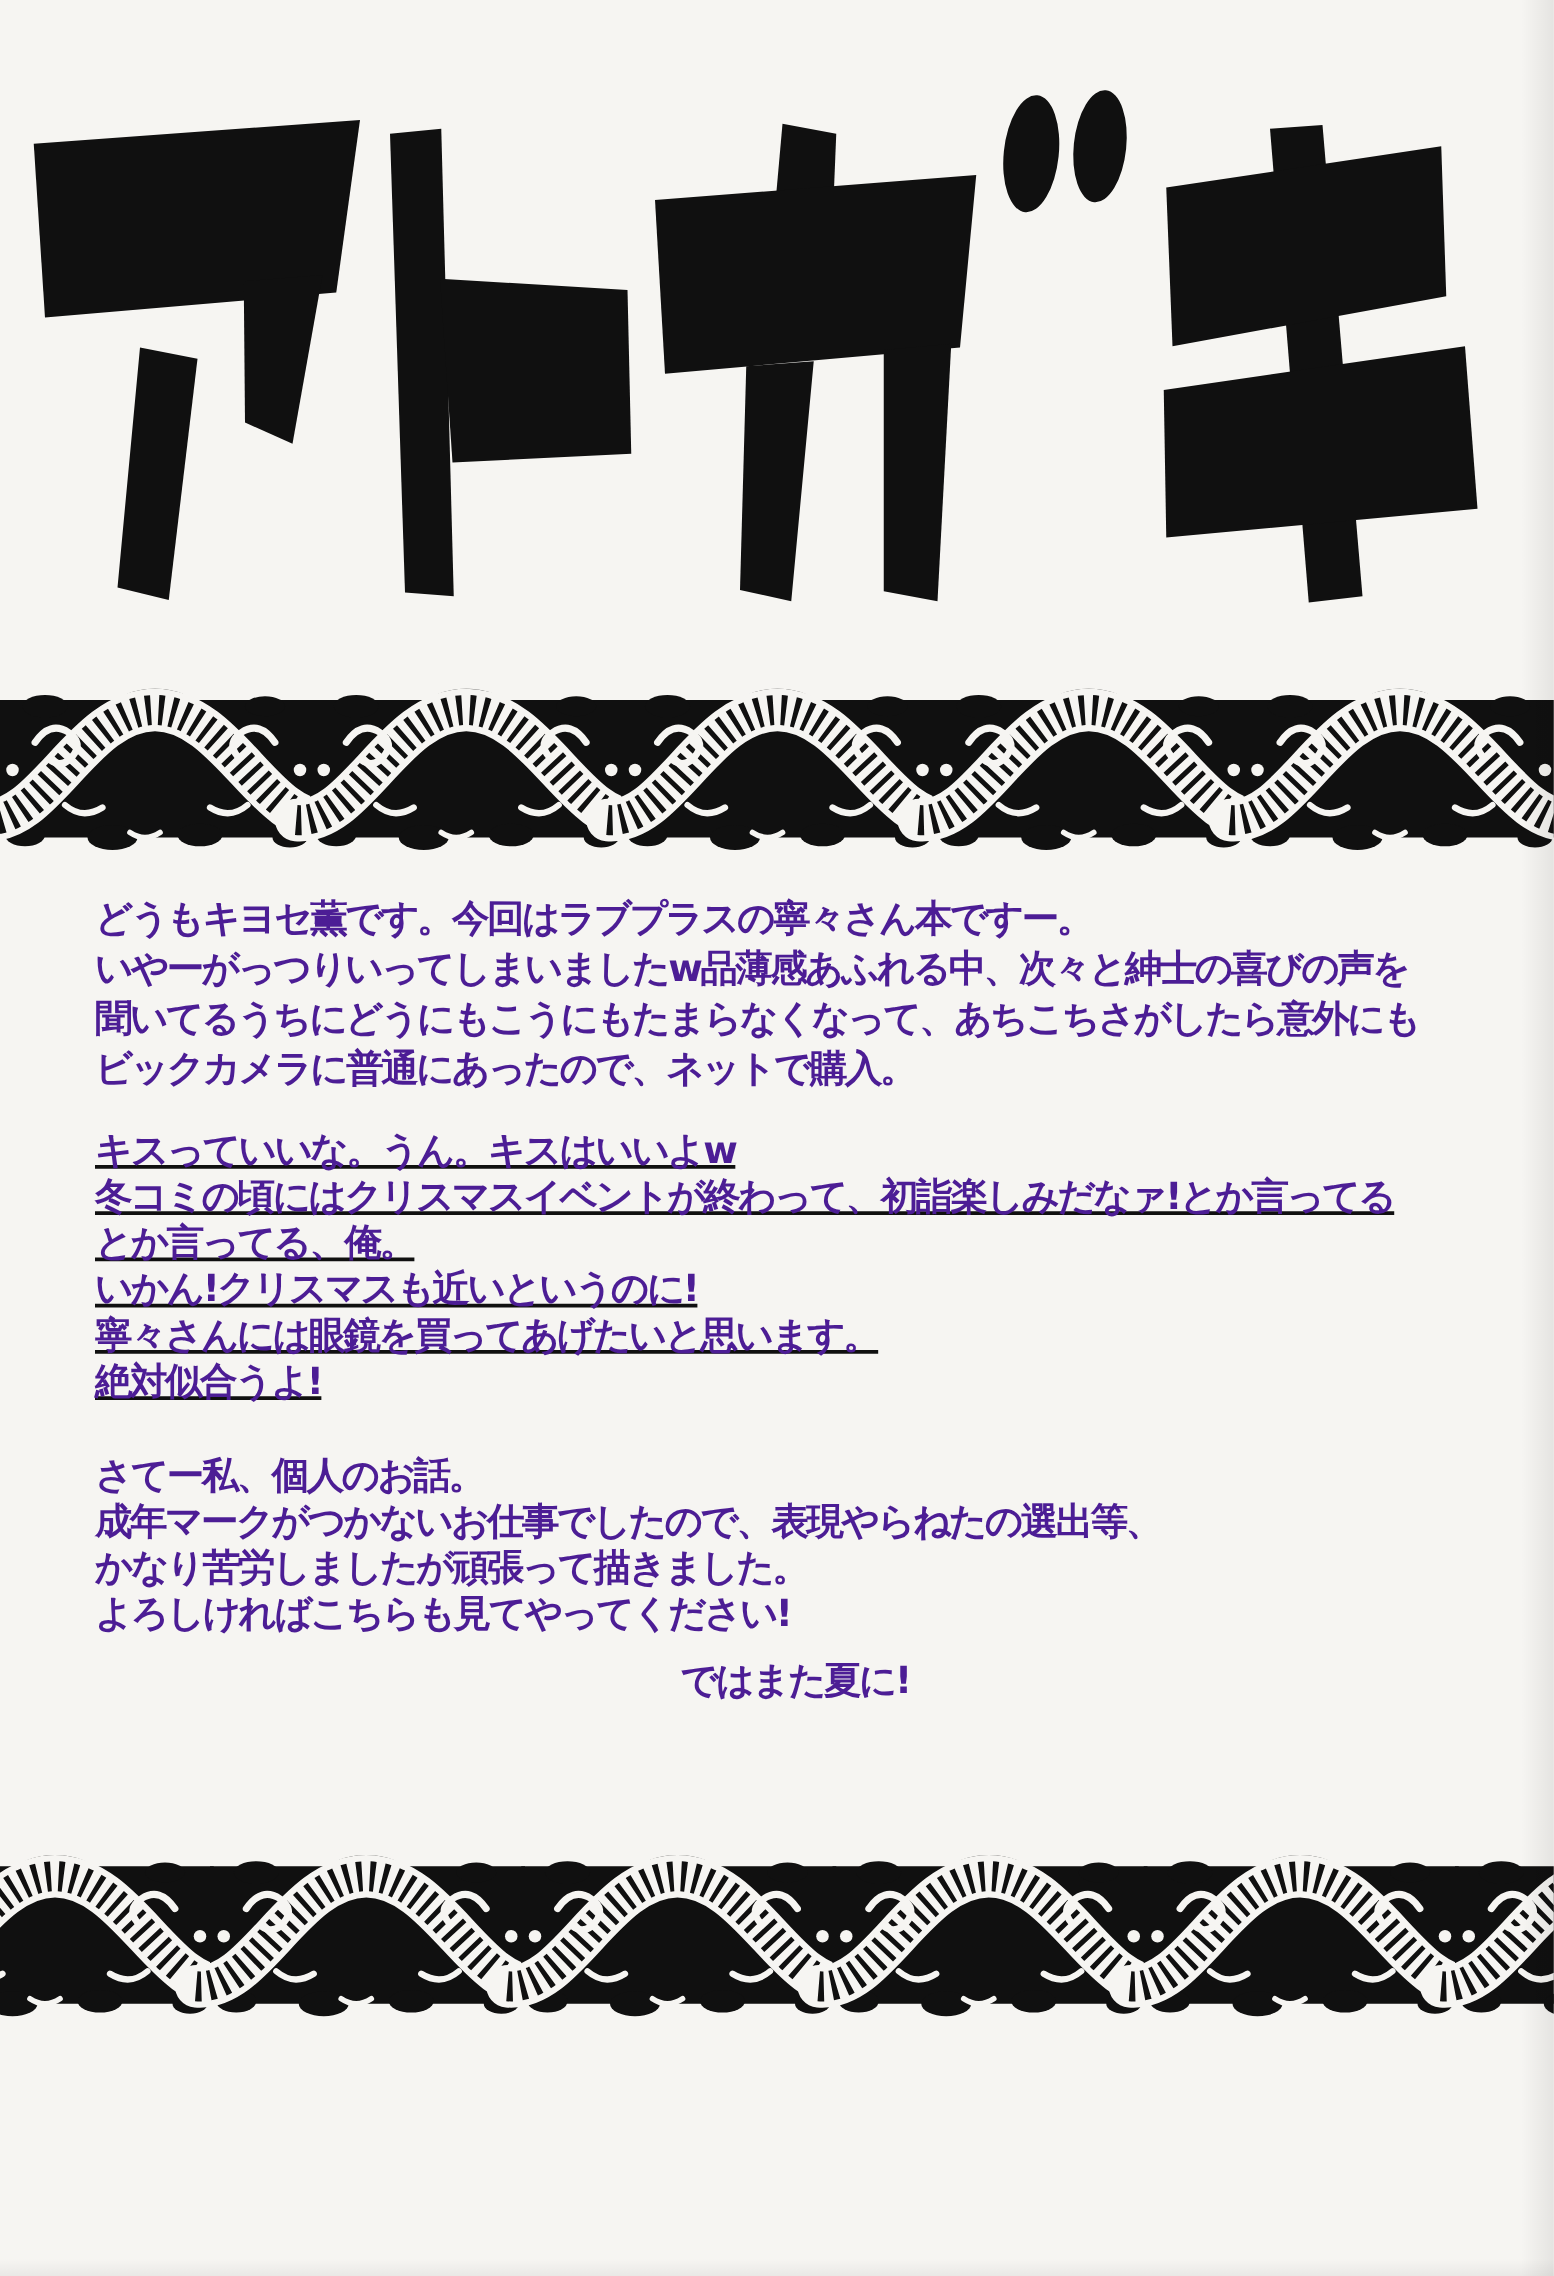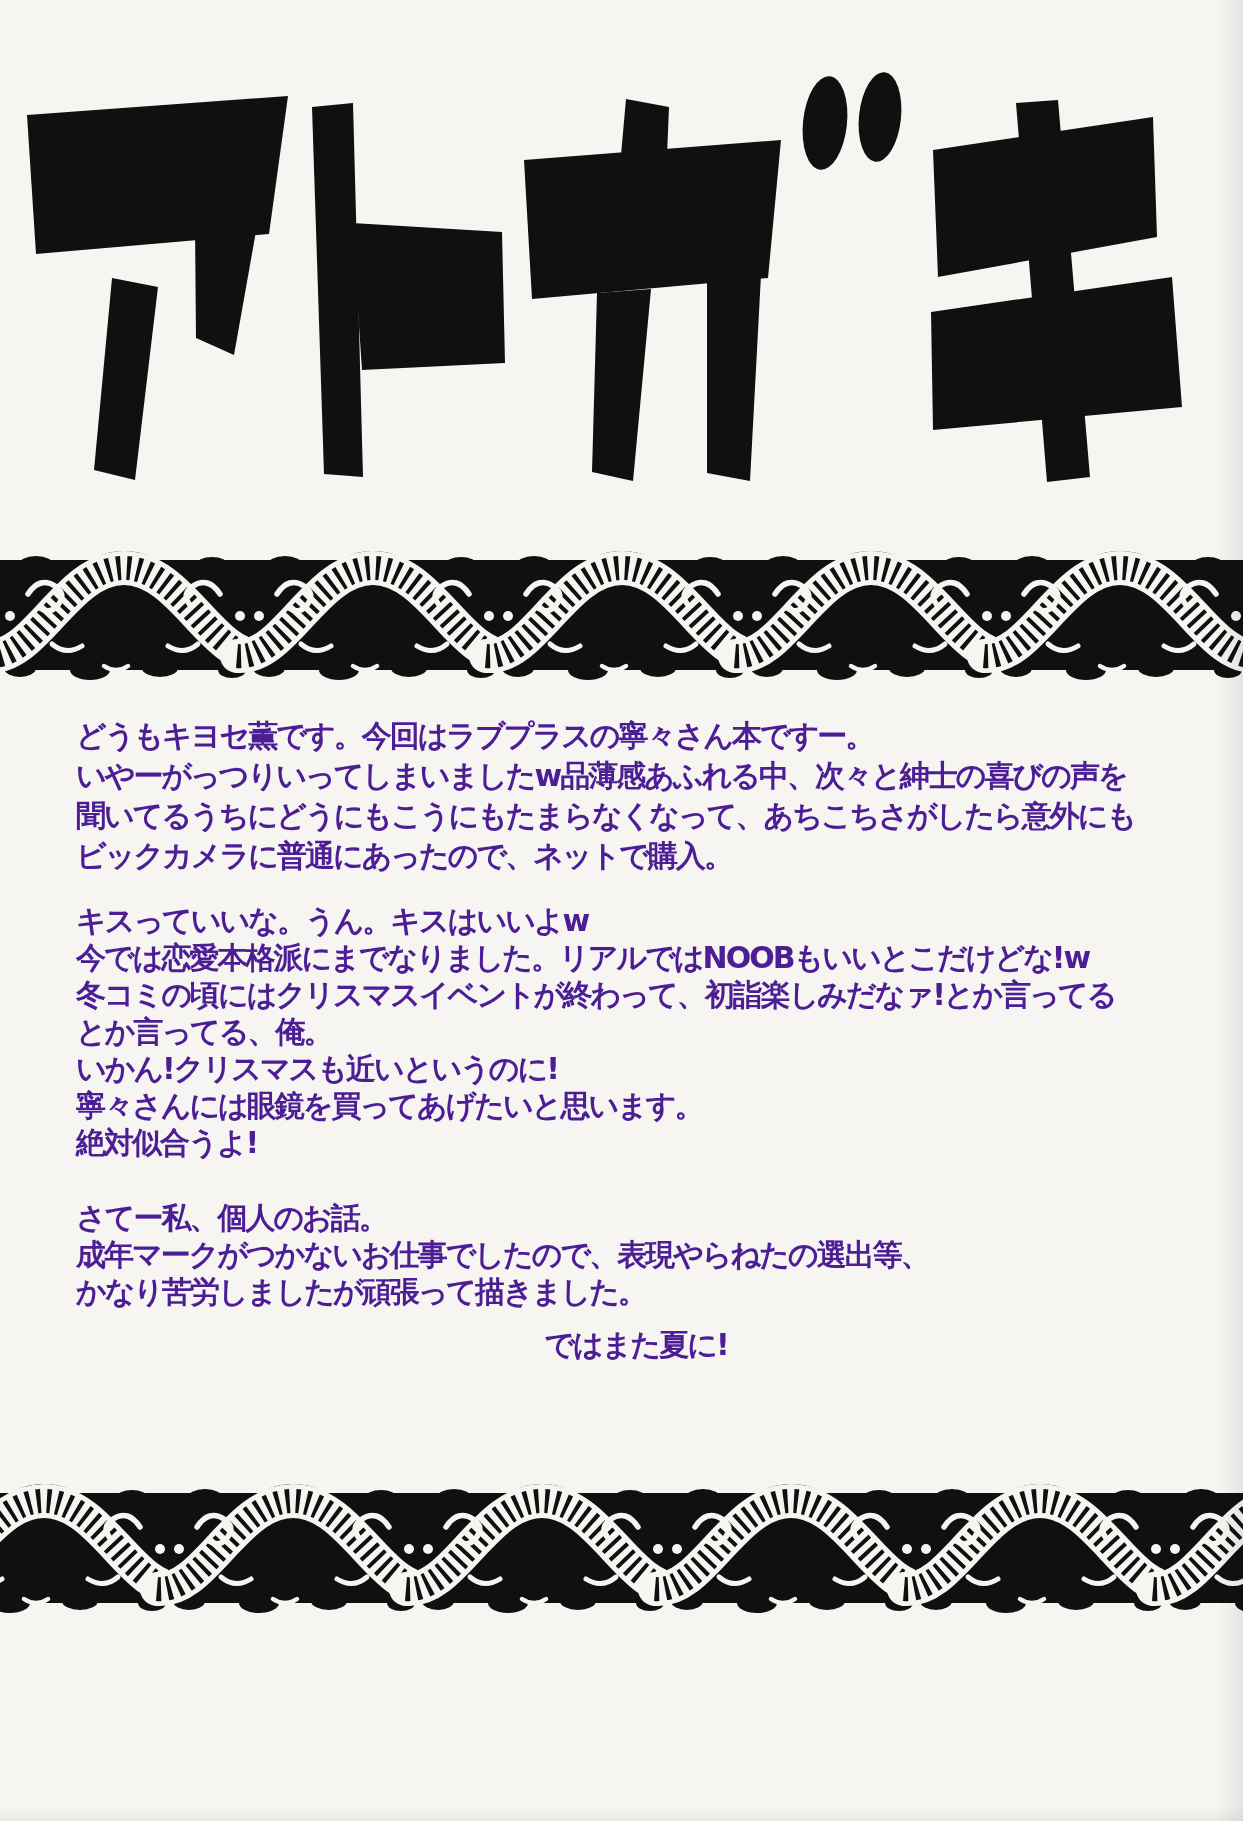--- a/index.html
+++ b/index.html
@@ -30,21 +30,21 @@
   .para{margin:0;}
   .para .tline{
     font-weight:700;
     font-size:30px;
     line-height:37px;
     letter-spacing:-2px;
     white-space:nowrap;
     color:#4c1d95;
   }
   .para-0 .tline{line-height:40px;}
-  .para-1{margin-top:26px;}
+  .para-1{margin-top:26px;text-decoration:underline;}
   .para-2{margin-top:38px;}
   .para-3{margin-top:16px;text-align:center;}
 </style>
 </head>
 <body>
 
 <div class="title-wrap">
   <svg width="1243" height="520" viewBox="0 0 1243 520" role="img" aria-label="アトガキ">
     <g fill="#101010" stroke="none">
 
@@ -116,31 +116,31 @@
 
 <div class="afterword">
     <div class="para para-0">
       <div class="tline">どうもキヨセ薫です。今回はラブプラスの寧々さん本ですー。</div>
       <div class="tline">いやーがっつりいってしまいましたw品薄感あふれる中、次々と紳士の喜びの声を</div>
       <div class="tline">聞いてるうちにどうにもこうにもたまらなくなって、あちこちさがしたら意外にも</div>
       <div class="tline">ビックカメラに普通にあったので、ネットで購入。</div>
     </div>
     <div class="para para-1">
       <div class="tline">キスっていいな。うん。キスはいいよw</div>
-      <div class="tline">今では恋愛本格派にまでなりました。リアルではNOOBもいいとこだけどな!w</div>
       <div class="tline">冬コミの頃にはクリスマスイベントが終わって、初詣楽しみだなァ!とか言ってる</div>
       <div class="tline">とか言ってる、俺。</div>
       <div class="tline">いかん!クリスマスも近いというのに!</div>
       <div class="tline">寧々さんには眼鏡を買ってあげたいと思います。</div>
       <div class="tline">絶対似合うよ!</div>
     </div>
     <div class="para para-2">
       <div class="tline">さてー私、個人のお話。</div>
       <div class="tline">成年マークがつかないお仕事でしたので、表現やらねたの選出等、</div>
       <div class="tline">かなり苦労しましたが頑張って描きました。</div>
+      <div class="tline">よろしければこちらも見てやってください!</div>
     </div>
     <div class="para para-3">
       <div class="tline">ではまた夏に!</div>
     </div>
   </div>
 
 <div class="border-band border-bottom">
   <svg width="1243" height="134" viewBox="0 0 1243 134">
     <g transform="translate(-80,0)">
       <use href="#wtile" x="0"></use>

